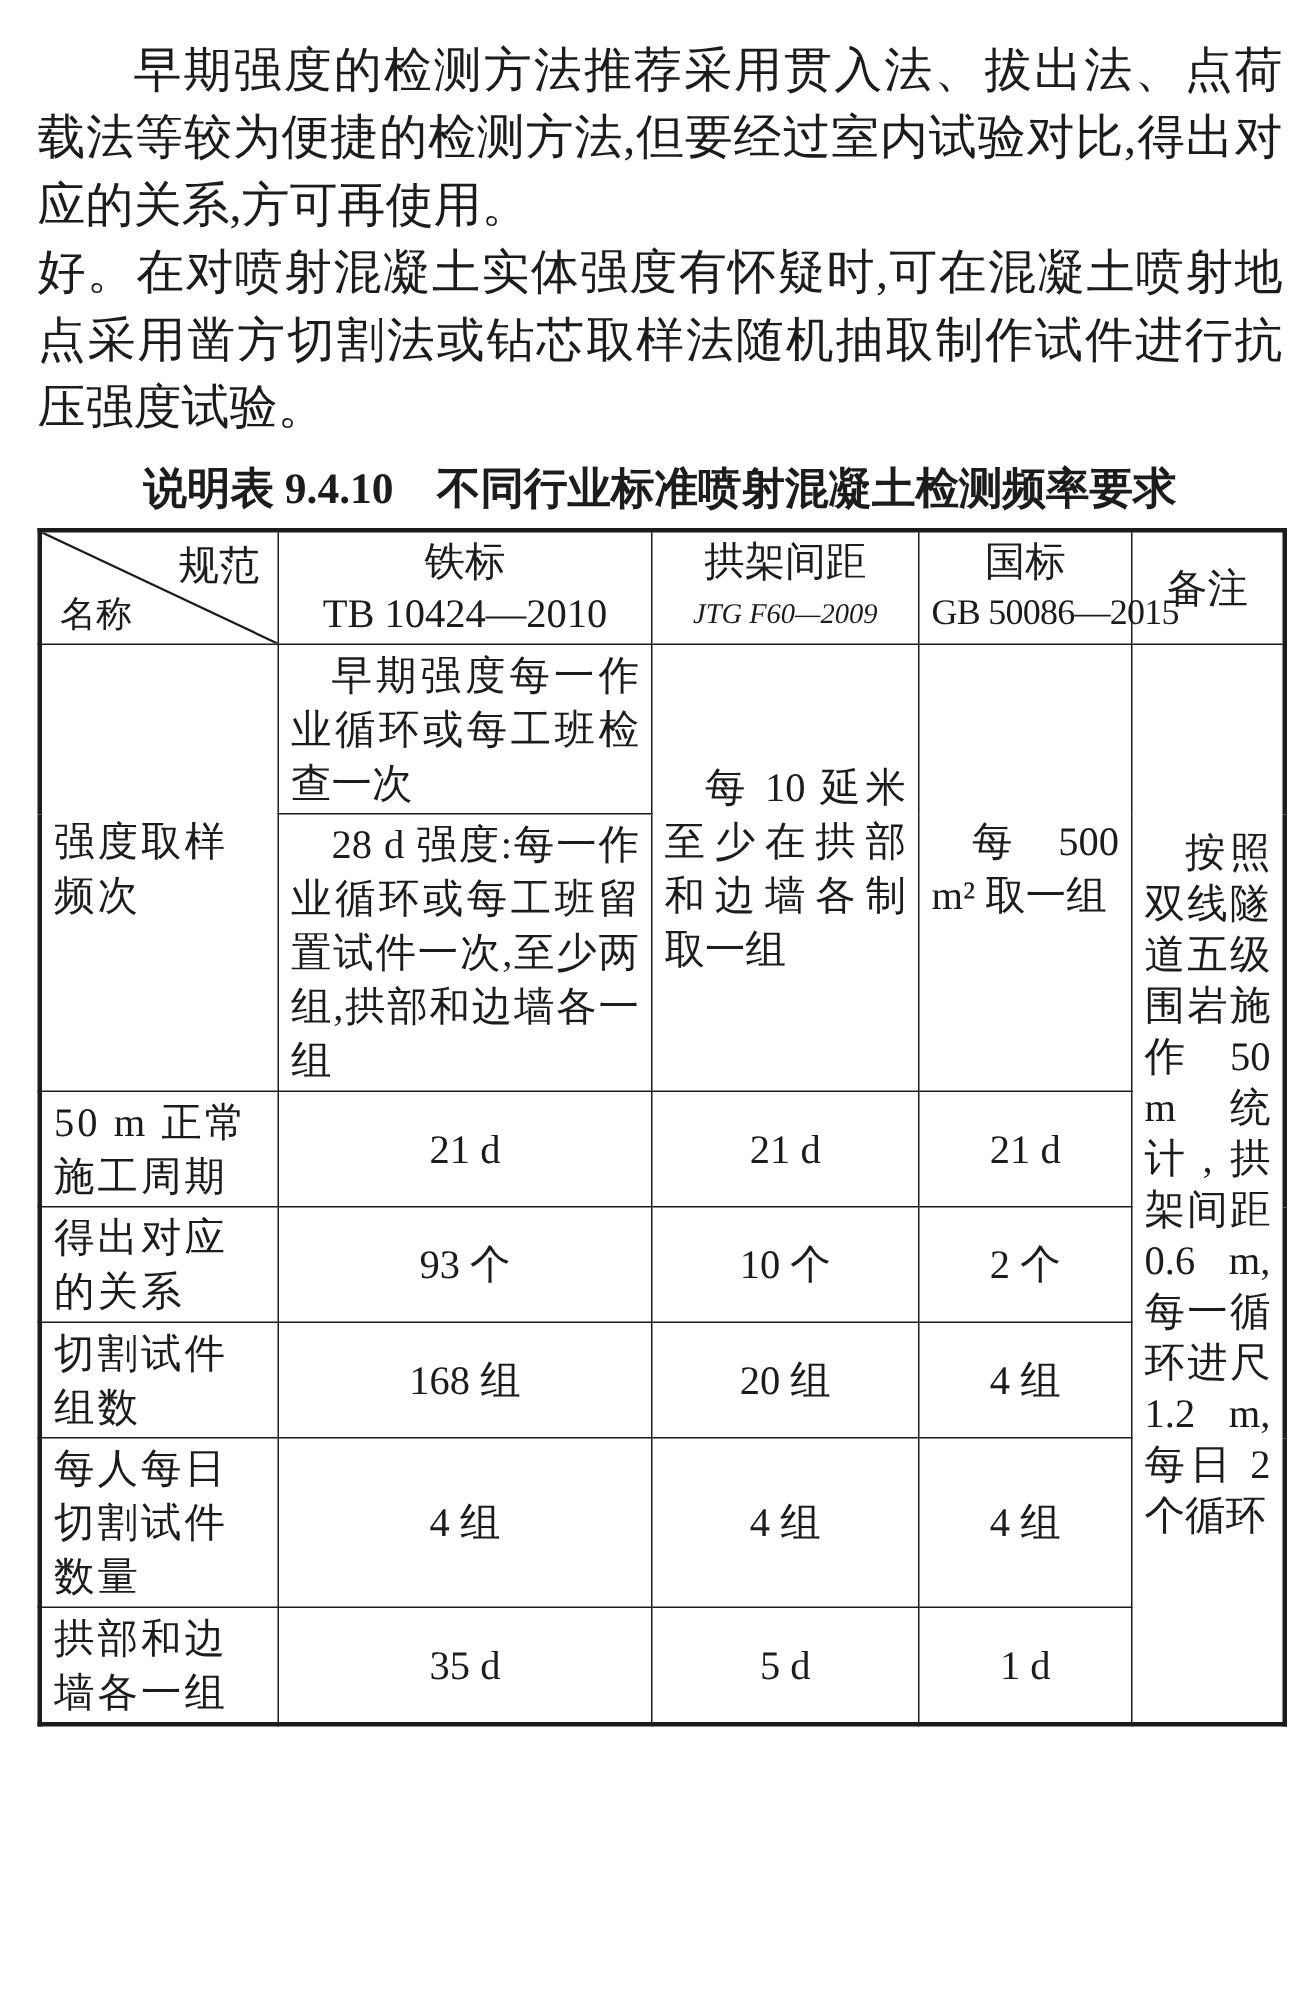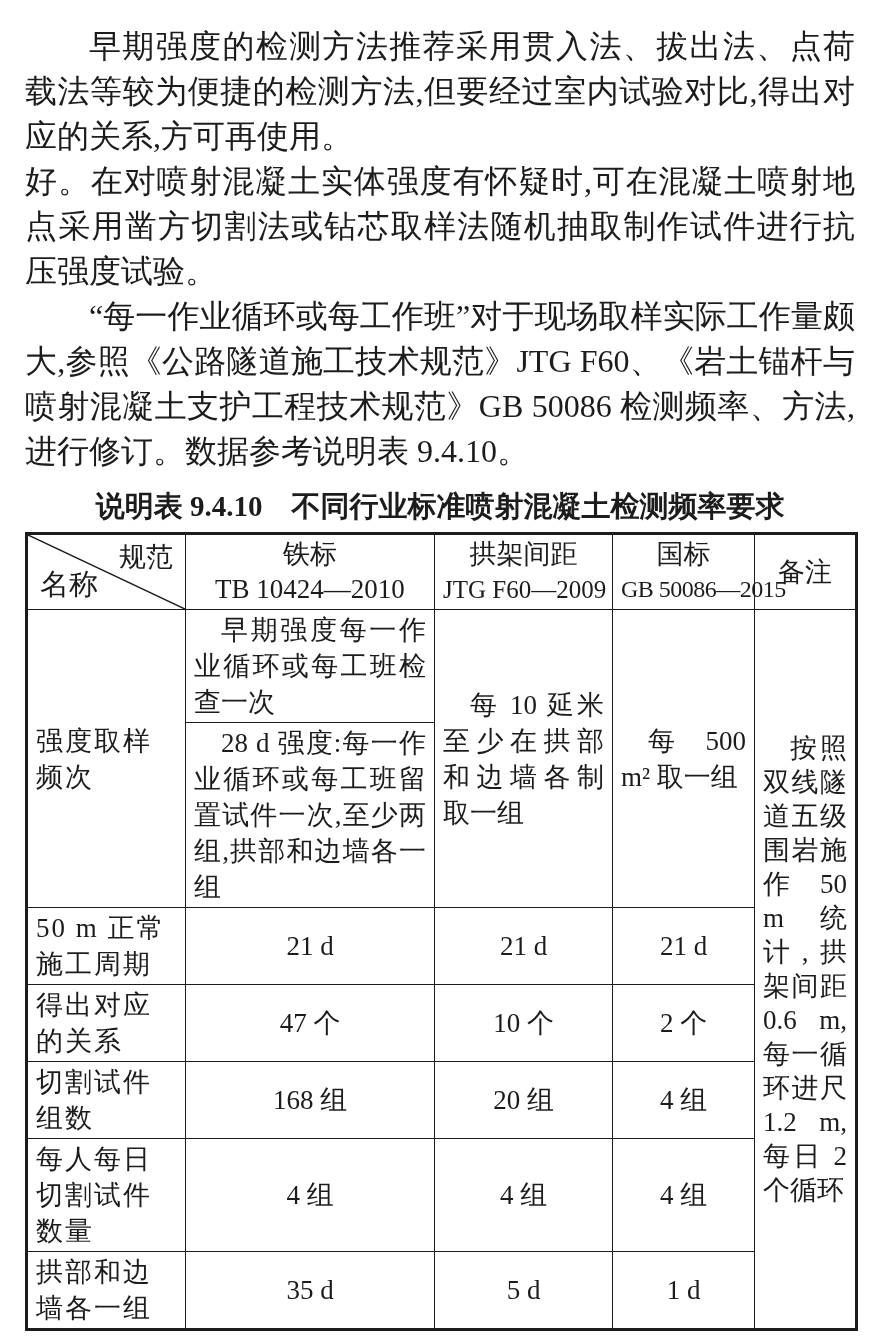--- a/index.html
+++ b/index.html
@@ -52,28 +52,28 @@
   }
   tr.r-head    { height: 72px; }
   tr.r-sub1    { height: 66px; }
   tr.r-sub2    { height: 150px; }
   tr.r-tall    { height: 76px; }
   tr.r-short   { height: 46px; }
   tr.r-last    { height: 74px; }
 
   .head-cell { text-align: center; line-height: 35px; padding: 2px 2px; }
   .head-cell .nowrap { white-space: nowrap; }
-  .head-sub-road { font-size: 25px; }
+  .head-sub-road { font-size: 19px; font-style: italic; }
   .head-sub-gb { font-size: 24px; letter-spacing: -0.5px; }
 
   
   .corner-cell { position: relative; padding: 0; }
   .corner-cell svg { position: absolute; left: 0; top: 0; width: 100%; height: 100%; display: block; }
   .corner-top { position: absolute; top: 4px; right: 12px; font-size: 27px; }
-  .corner-bottom { position: absolute; bottom: 4px; left: 12px; font-size: 29px; }
+  .corner-bottom { position: absolute; bottom: 4px; left: 12px; font-size: 24px; }
 
   .label-cell {
     text-align: left;
     padding-left: 10px;
     padding-right: 6px;
     line-height: 36px;
     letter-spacing: 2px;
   }
   .text-cell {
     text-align: justify;
@@ -93,21 +93,20 @@
     vertical-align: middle;
   }
 </style>
 </head>
 <body>
 
 <div class="page">
 
   <p class="para indent"><span>早期强度的检测方法推荐采用贯入法、拔出法、点荷载法等较为便捷的检测方法,但要经过室内试验对比,得出对应的关系,方可再使用。</span></p>
   <p class="para"><span>好。在对喷射混凝土实体强度有怀疑时,可在混凝土喷射地点采用凿方切割法或钻芯取样法随机抽取制作试件进行抗压强度试验。</span></p>
-  <p class="para indent"><span>“每一作业循环或每工作班”对于现场取样实际工作量颇大,参照《公路隧道施工技术规范》JTG F60、《岩土锚杆与喷射混凝土支护工程技术规范》GB 50086 检测频率、方法,进行修订。数据参考说明表 9.4.10。</span></p>
 
   <div class="caption">
     <span class="cap-label">说明表 9.4.10</span><span class="cap-title">不同行业标准喷射混凝土检测频率要求</span>
   </div>
 
   <table class="spec-table">
     <colgroup>
       <col style="width:159px">
       <col style="width:249px">
       <col style="width:178px">
@@ -151,21 +150,21 @@
     </tr>
 
     <tr class="r-tall">
       <td class="label-cell">50 m 正常施工周期</td>
       <td class="value-cell">21 d</td>
       <td class="value-cell">21 d</td>
       <td class="value-cell">21 d</td>
     </tr>
     <tr class="r-short">
       <td class="label-cell">得出对应的关系</td>
-      <td class="value-cell">47 个</td>
+      <td class="value-cell">93 个</td>
       <td class="value-cell">10 个</td>
       <td class="value-cell">2 个</td>
     </tr>
     <tr class="r-short">
       <td class="label-cell">切割试件组数</td>
       <td class="value-cell">168 组</td>
       <td class="value-cell">20 组</td>
       <td class="value-cell">4 组</td>
     </tr>
     <tr class="r-tall">

